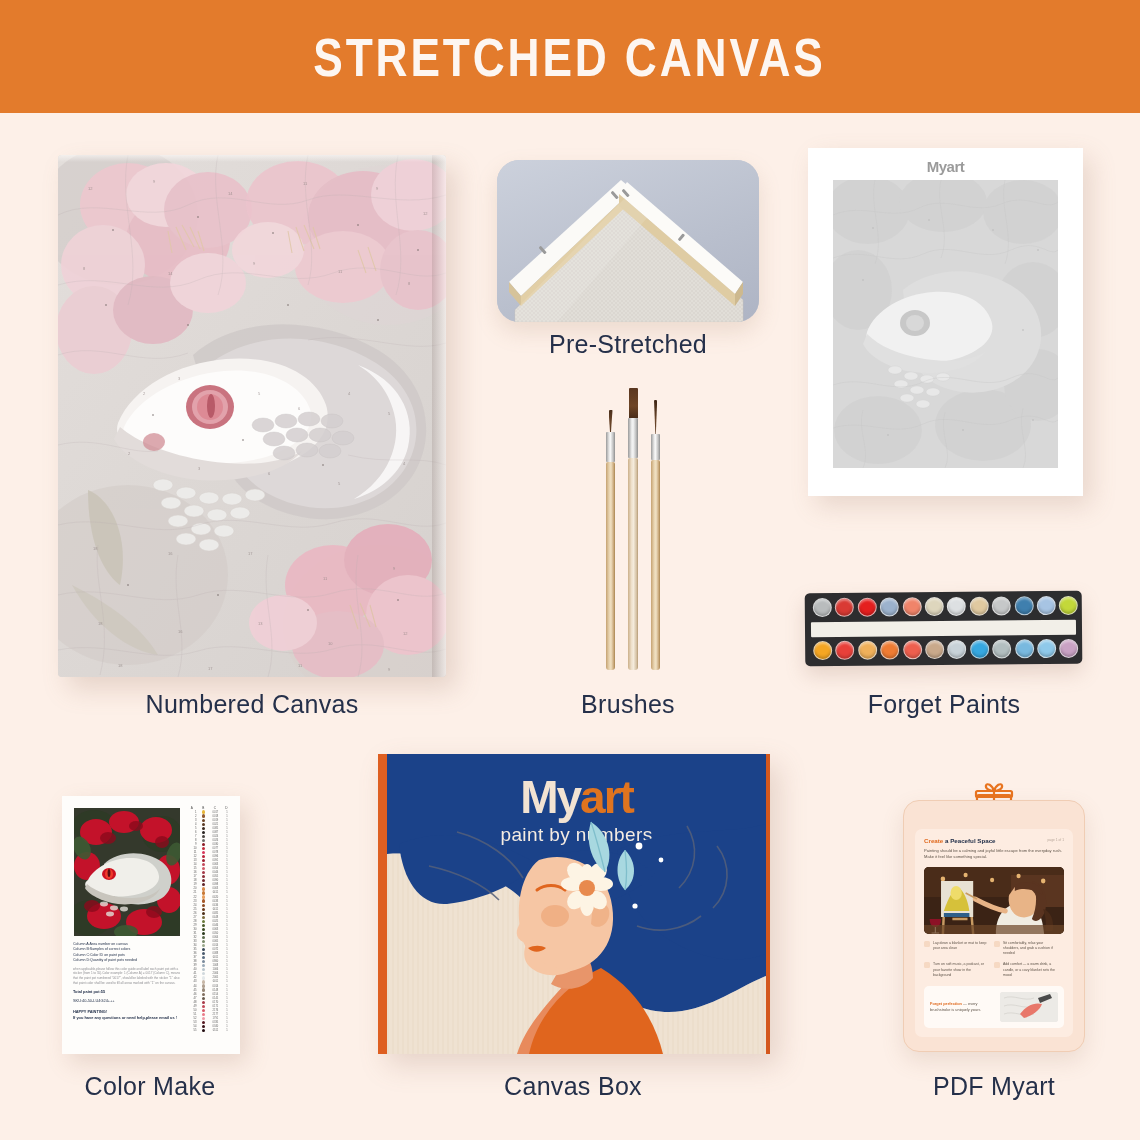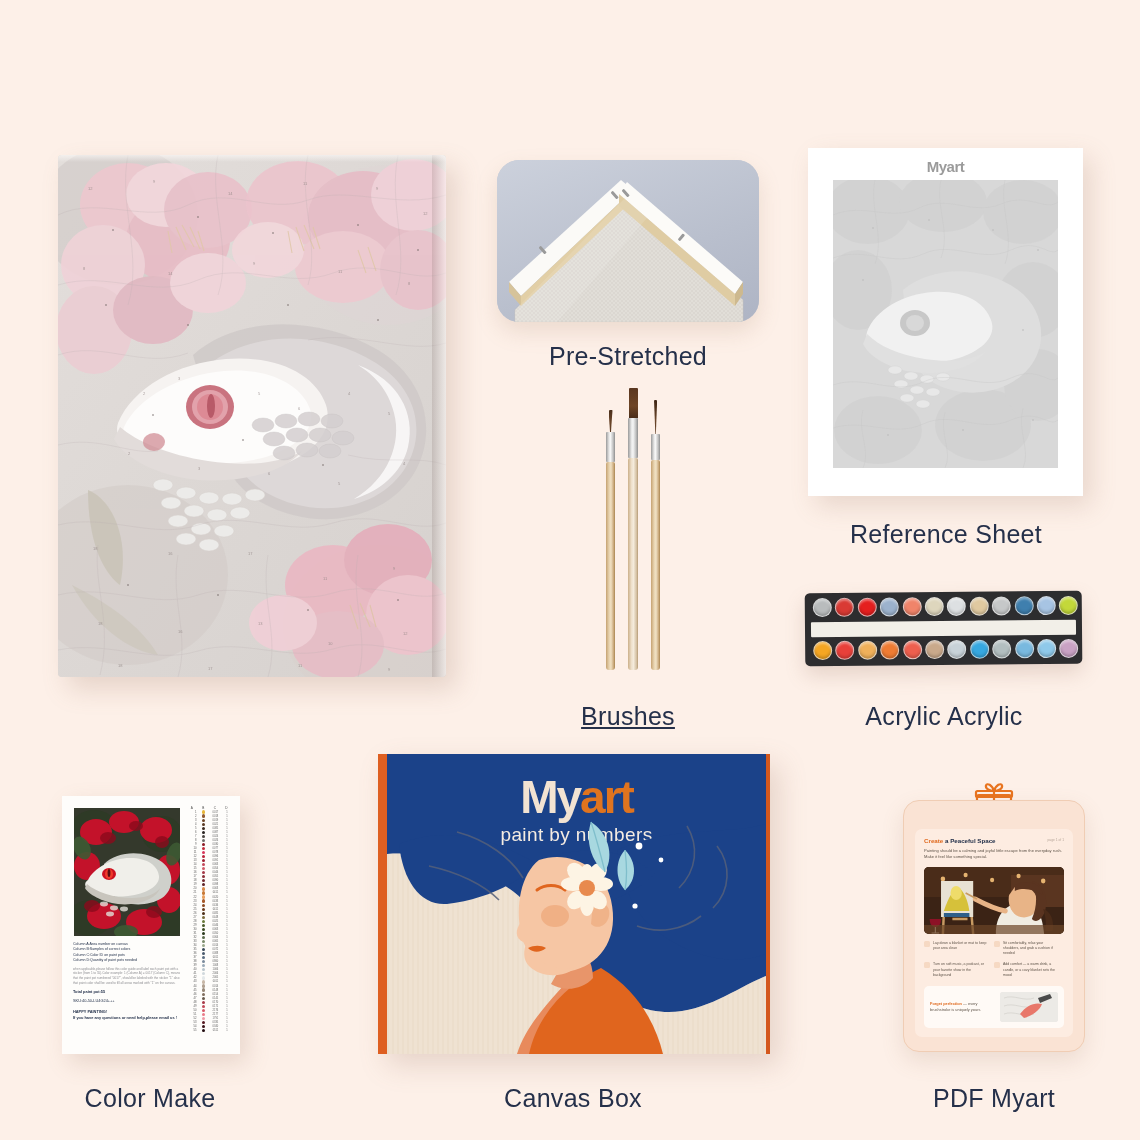--- a/index.html
+++ b/index.html
@@ -19,21 +19,21 @@
   .header-title {
     color: #fdf6f1; font-size: 54px; font-weight: bold;
     letter-spacing: 3.5px; transform: scaleX(0.82);
     font-family: "Liberation Sans Narrow", "Liberation Sans", sans-serif;
   }
 
   
   .caption {
     position: absolute; text-align: center; color: #25304a;
     font-size: 25px; letter-spacing: .3px; white-space: nowrap;
-    transform: translateX(-50%); font-family: "Liberation Sans", sans-serif; margin-top: 12px;
+    transform: translateX(-50%); font-family: "Liberation Sans", sans-serif;
   }
 
   
   .canvas-wrap {
     position: absolute; left: 58px; top: 155px; width: 388px; height: 522px;
     border-radius: 4px;
     box-shadow: 10px 12px 26px rgba(150,110,90,.22);
     overflow: hidden; background: #ded9d6;
   }
   .canvas-art { position: absolute; inset: 0; overflow: hidden; }
@@ -152,20 +152,23 @@
   .note-tx { font-size:3.9px; color:#5e5348; line-height:1.5; }
   .note-tx b { color:#e06a1f; }
   .note-img { width:58px; height:30px; border-radius:3px; flex:none; overflow:hidden;
     background:#e9e6e2; position:relative; }
 </style>
 </head>
 <body>
 
 <div id="page">
 
+  <div class="header">
+    <div class="header-title">STRETCHED CANVAS</div>
+  </div>
 
   <div class="canvas-wrap">
     <svg class="canvas-art" viewBox="0 0 388 522" preserveAspectRatio="none">
       <defs>
         <linearGradient id="cbg" x1="0" y1="0" x2="1" y2="1">
           <stop offset="0" stop-color="#e3dedb"></stop>
             <stop offset="1" stop-color="#d6d1ce"></stop>
         </linearGradient>
       </defs>
       <rect width="388" height="522" fill="url(#cbg)"></rect>
@@ -332,20 +335,21 @@
           <circle cx="265" cy="310" r="1"></circle>
         <circle cx="70" cy="430" r="1"></circle>
           <circle cx="160" cy="440" r="1"></circle>
           <circle cx="250" cy="455" r="1"></circle>
         <circle cx="340" cy="445" r="1"></circle>
       </g>
     </svg>
     <div class="canvas-edge"></div>
     <div class="canvas-top-edge"></div>
   </div>
+  <div class="caption" style="left:252px; top:690px;">Numbered Canvas</div>
 
   <div class="prestretch-card">
     <div class="ps-bg"></div>
     <svg viewBox="0 0 262 162" style="position:absolute;inset:0;" preserveAspectRatio="none">
 
       <path d="M18 150 L128 38 L246 140 L246 162 L18 162 Z" fill="#dfdcd6"></path>
       <path d="M18 150 L128 38 L246 140 L246 162 L18 162 Z" fill="none" stroke="#c8c4bd" stroke-width=".6"></path>
 
       <g opacity=".5">
         <path d="M18 150 L128 38 L246 140 L246 162 L18 162 Z" fill="url(#weave)"></path>
@@ -425,21 +429,20 @@
           <circle cx="205" cy="70" r=".8"></circle>
             <circle cx="30" cy="100" r=".8"></circle>
             <circle cx="190" cy="150" r=".8"></circle>
           <circle cx="55" cy="255" r=".8"></circle>
             <circle cx="130" cy="250" r=".8"></circle>
             <circle cx="200" cy="240" r=".8"></circle>
         </g>
       </svg>
     </div>
   </div>
-  <div class="caption" style="left:946px; top:508px;">Reference Sheet</div>
 
   <div class="brushes">
 
     <div class="brush" style="left:8px; height:260px;">
       <div class="handle" style="height:208px; background:linear-gradient(to right,#c5a271,#e8d3af 35%,#f0e0c2 55%,#c9a87a 85%,#a8854f);"></div>
       <div class="ferrule" style="bottom:208px; height:30px;"></div>
       <div class="bristle" style="bottom:238px; left:2.5px; width:4px; height:22px;
         background:linear-gradient(to top,#5a3a22,#6b462a 45%,#4a2e1a); clip-path:polygon(0 0,100% 0,62% 100%,38% 100%); border-radius:1px;"></div>
     </div>
 
@@ -450,21 +453,21 @@
         background:linear-gradient(to top,#4a2c18,#6e4526 40%,#5a3720); border-radius:1px 1px 0 0;"></div>
     </div>
 
     <div class="brush" style="left:53px; height:270px;">
       <div class="handle" style="height:210px; background:linear-gradient(to right,#c5a271,#e9d5b2 35%,#f1e2c5 55%,#caa97c 85%,#a88650);"></div>
       <div class="ferrule" style="bottom:210px; height:26px;"></div>
       <div class="bristle" style="bottom:236px; left:3px; width:3.2px; height:34px;
         background:linear-gradient(to top,#5a3a22,#6b462a 40%,#3e2616); clip-path:polygon(0 0,100% 0,58% 100%,42% 100%); border-radius:1px;"></div>
     </div>
   </div>
-  <div class="caption" style="left:628px; top:690px;text-decoration:underline;">Brushes</div>
+  <div class="caption" style="left:628px; top:690px;">Brushes</div>
 
   <div class="paint-tray">
     <div class="tray-label"></div>
     <div id="pots-top">
         <div class="pot" style="left: 8px; top: 5px; background: rgb(185, 188, 189);"></div>
         <div class="pot" style="left: 30.4px; top: 5px; background: rgb(217, 58, 52);"></div>
         <div class="pot" style="left: 52.8px; top: 5px; background: rgb(229, 31, 31);"></div>
         <div class="pot" style="left: 75.2px; top: 5px; background: rgb(156, 178, 205);"></div>
         <div class="pot" style="left: 97.6px; top: 5px; background: rgb(240, 132, 106);"></div>
         <div class="pot" style="left: 120px; top: 5px; background: rgb(222, 214, 189);"></div>
@@ -483,21 +486,21 @@
         <div class="pot" style="left: 97.6px; top: 48px; background: rgb(238, 95, 78);"></div>
         <div class="pot" style="left: 120px; top: 48px; background: rgb(201, 169, 139);"></div>
         <div class="pot" style="left: 142.4px; top: 48px; background: rgb(200, 210, 216);"></div>
         <div class="pot" style="left: 164.8px; top: 48px; background: rgb(55, 168, 224);"></div>
         <div class="pot" style="left: 187.2px; top: 48px; background: rgb(179, 191, 192);"></div>
         <div class="pot" style="left: 209.6px; top: 48px; background: rgb(121, 185, 223);"></div>
         <div class="pot" style="left: 232px; top: 48px; background: rgb(143, 201, 234);"></div>
         <div class="pot" style="left: 254.4px; top: 48px; background: rgb(201, 162, 196);"></div>
       </div>
   </div>
-  <div class="caption" style="left:944px; top:690px;">Acrylic Acrylic</div>
+  <div class="caption" style="left:944px; top:690px;">Forget Paints</div>
 
   <div class="colorcard">
     <div class="cc-photo">
       <svg viewBox="0 0 106 128" preserveAspectRatio="none" style="width:100%;height:100%;">
         <rect width="106" height="128" fill="#34392c"></rect>
         <g fill="#2e3a26">
             <ellipse cx="20" cy="18" rx="22" ry="16"></ellipse>
             <ellipse cx="88" cy="26" rx="20" ry="18"></ellipse>
            <ellipse cx="16" cy="110" rx="22" ry="18"></ellipse>
             <ellipse cx="92" cy="112" rx="20" ry="18"></ellipse>

